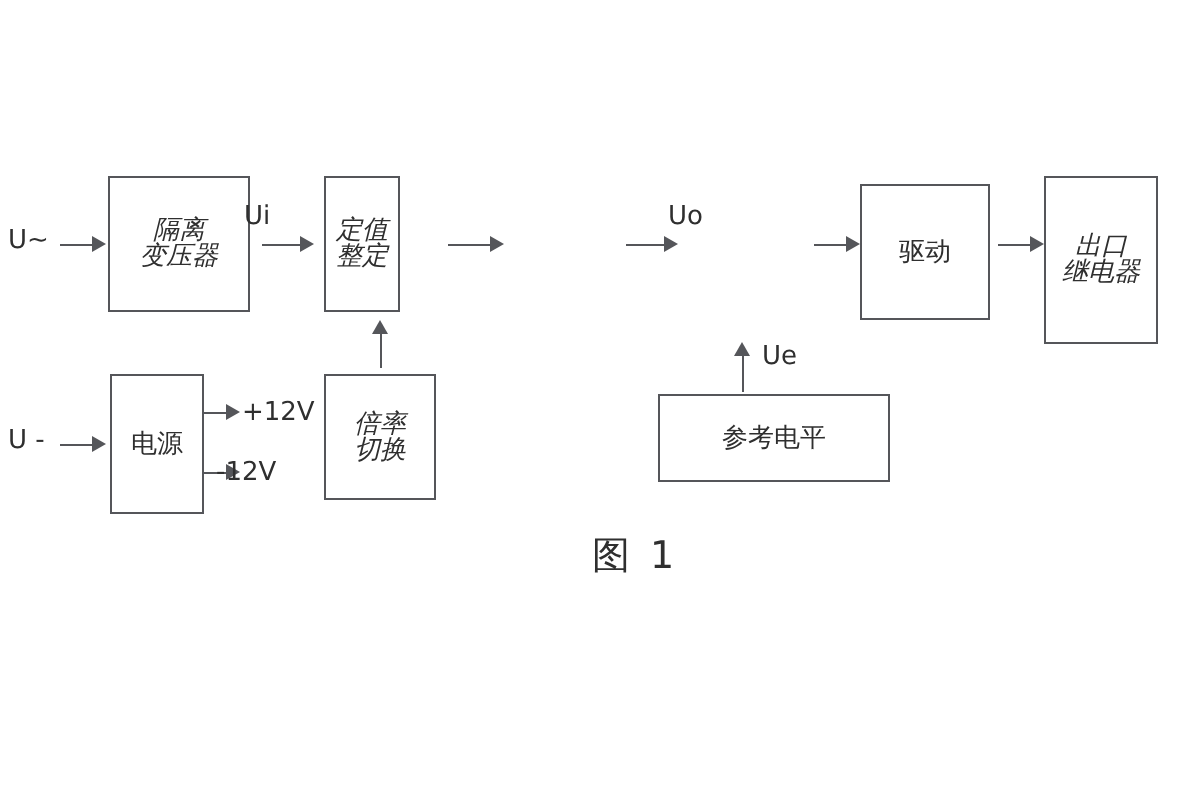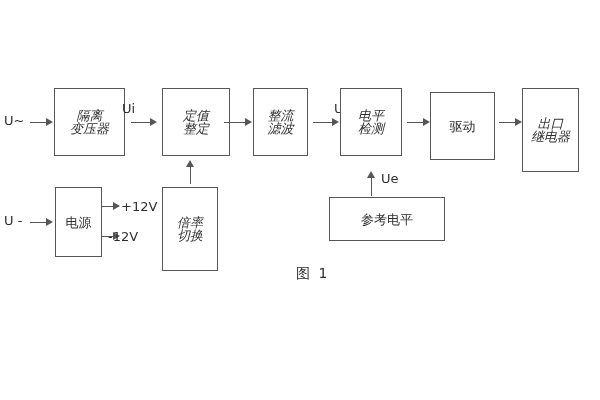--- a/index.html
+++ b/index.html
@@ -60,60 +60,52 @@
     content:"";
     position:absolute;
     top:-7px;left:-4px;
     width:0;height:0;
     border-bottom:7px solid var(--line);
     border-left:4px solid transparent;
     border-right:4px solid transparent;
   }
   .caption{
     position:absolute;
-    font-size:14px;
+    font-size:19px;
     color:var(--text);
     letter-spacing:2px;
   }
 </style>
 </head>
 <body>
 
 <div class="stage">
 
   <span class="sig" style="left:4px;top:114px">U~</span>
   <div class="h-arrow" style="left:30px;top:122px;width:16px"></div>
 
   <div class="block two" style="left:54px;top:88px;width:71px;height:68px">
     <span>隔离</span>
     <span>变压器</span>
   </div>
 
   <span class="sig" style="left:122px;top:102px">Ui</span>
   <div class="h-arrow" style="left:131px;top:122px;width:19px"></div>
 
-  <div class="block two" style="left:162px;top:88px;width:68px;height:68px">
+  <div class="block two" style="left:162px;top:88px;width:38px;height:68px">
     <span>定值</span>
     <span>整定</span>
   </div>
 
   <div class="h-arrow" style="left:224px;top:122px;width:21px"></div>
 
-  <div class="block two" style="left:253px;top:88px;width:55px;height:68px">
-    <span>整流</span>
-    <span>滤波</span>
-  </div>
 
   <span class="sig" style="left:334px;top:102px">Uo</span>
   <div class="h-arrow" style="left:313px;top:122px;width:19px"></div>
 
-  <div class="block two" style="left:340px;top:88px;width:62px;height:68px">
-    <span>电平</span>
-    <span>检测</span>
-  </div>
 
   <div class="h-arrow" style="left:407px;top:122px;width:16px"></div>
 
   <div class="block" style="left:430px;top:92px;width:65px;height:68px">
     <span>驱动</span>
   </div>
 
   <div class="h-arrow" style="left:499px;top:122px;width:16px"></div>
 
   <div class="block two" style="left:522px;top:88px;width:57px;height:84px">
@@ -127,21 +119,21 @@
   <div class="block" style="left:55px;top:187px;width:47px;height:70px">
     <span>电源</span>
   </div>
 
   <div class="h-arrow" style="left:102px;top:206px;width:11px"></div>
   <span class="sig" style="left:121px;top:200px">+12V</span>
 
   <div class="h-arrow" style="left:102px;top:236px;width:11px"></div>
   <span class="sig" style="left:108px;top:230px">-12V</span>
 
-  <div class="block two" style="left:162px;top:187px;width:56px;height:84px">
+  <div class="block two" style="left:162px;top:187px;width:56px;height:63px">
     <span>倍率</span>
     <span>切换</span>
   </div>
 
   <div class="v-arrow-up" style="left:190px;top:167px;height:17px"></div>
 
   <div class="block" style="left:329px;top:197px;width:116px;height:44px">
     <span>参考电平</span>
   </div>
 

